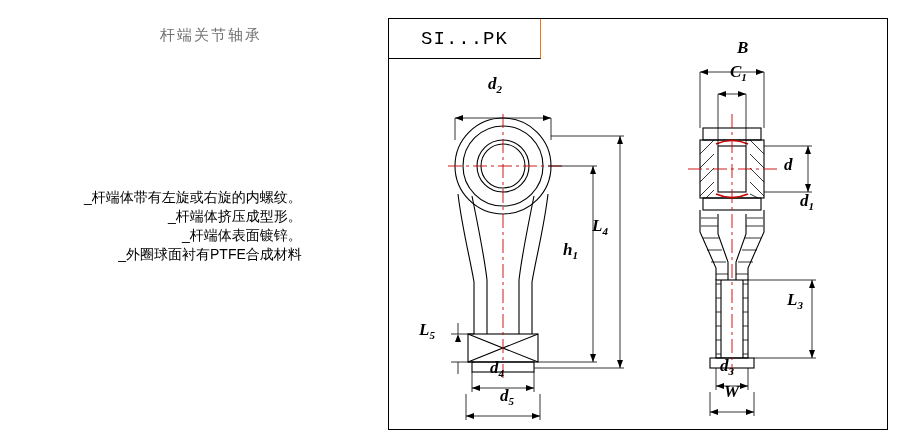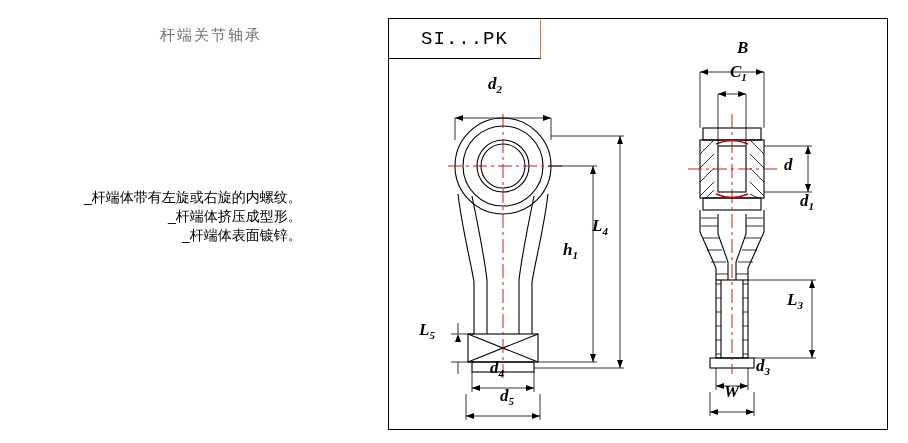--- a/index.html
+++ b/index.html
@@ -74,20 +74,21 @@
 <body>
 
 <div class="root">
 
   <div class="title">杆端关节轴承</div>
 
   <div class="notes">
     <div>_杆端体带有左旋或右旋的内螺纹。</div>
     <div>_杆端体挤压成型形。</div>
     <div>_杆端体表面镀锌。</div>
+    <div>_外圈球面衬有PTFE合成材料</div>
   </div>
 
   <div class="frame">
     <div class="label-box">
       <span>SI...PK</span>
     </div>
   </div>
 
   <div class="svgwrap">
   <svg width="500" height="412" viewBox="0 0 500 412">
@@ -269,16 +270,16 @@
   <div class="dim" style="left:563px; top:240px;">h<sub>1</sub></div>
   <div class="dim" style="left:419px; top:320px;">L<sub>5</sub></div>
   <div class="dim" style="left:490px; top:358px;">d<sub>4</sub></div>
   <div class="dim" style="left:500px; top:386px;">d<sub>5</sub></div>
 
   <div class="dim" style="left:737px; top:38px;">B</div>
   <div class="dim" style="left:730px; top:62px;">C<sub>1</sub></div>
   <div class="dim" style="left:784px; top:155px;">d</div>
   <div class="dim" style="left:800px; top:155px;margin-top:36px;">d<sub>1</sub></div>
   <div class="dim" style="left:787px; top:290px;">L<sub>3</sub></div>
-  <div class="dim" style="left:720px; top:356px;margin-left:36px;">d<sub>3</sub></div>
+  <div class="dim" style="left:720px; top:356px;">d<sub>3</sub></div>
   <div class="dim" style="left:724px; top:382px;">W</div>
 
 </div>
 
 </body></html>

